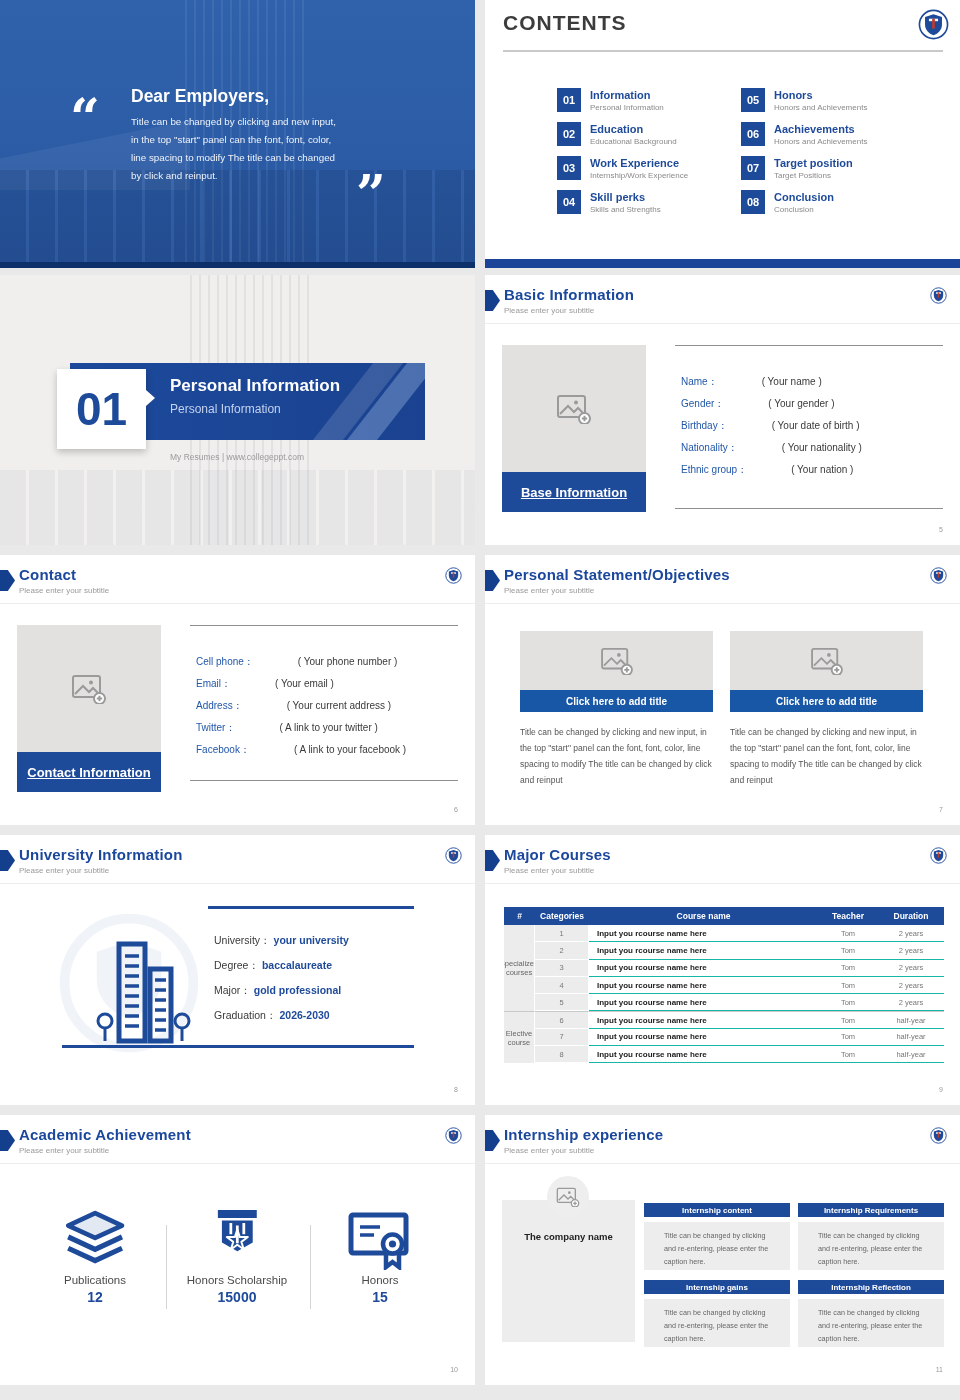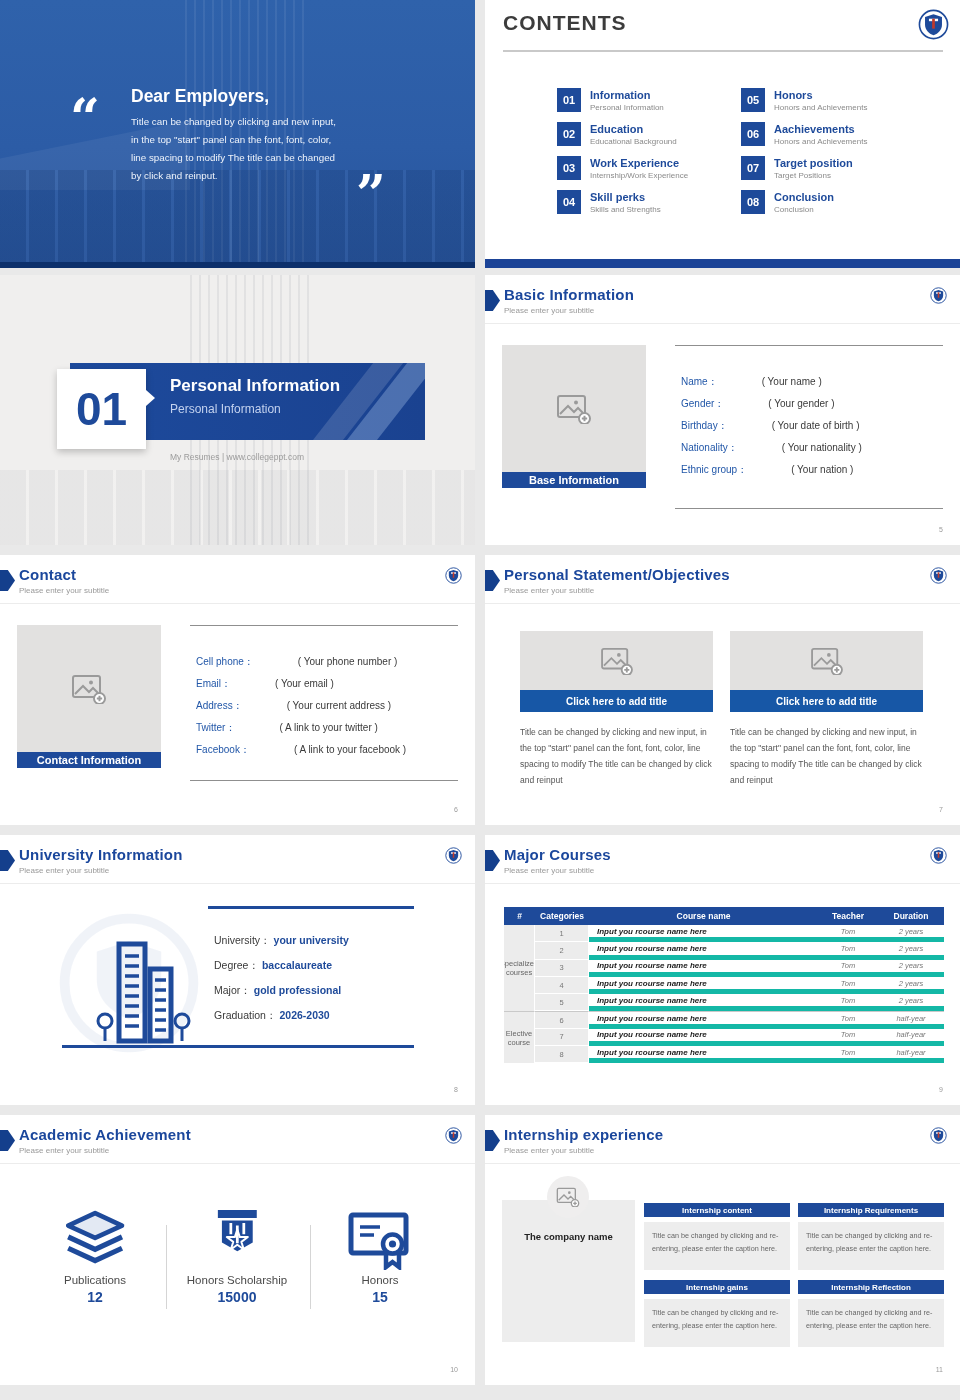--- a/index.html
+++ b/index.html
@@ -58,22 +58,22 @@
   .sec-num{font-size:46px;font-weight:bold;color:#1e4a9a;}
   .sec-arrow{position:absolute;left:146px;top:115px;width:9px;height:16px;background:#fff;
              clip-path:polygon(0 0,100% 50%,0 100%);z-index:3;}
   .sec-title{position:absolute;left:170px;top:101px;font-size:17px;font-weight:bold;color:#fff;z-index:2;}
   .sec-sub{position:absolute;left:170px;top:127px;font-size:12px;color:#c3d2ef;z-index:2;}
   .sec-tag{position:absolute;left:170px;top:177px;font-size:8.5px;color:#9b9b9b;}
 
   
   .photo{position:absolute;left:17px;top:70px;width:144px;height:127px;background:#e2e1e0;
          display:flex;align-items:center;justify-content:center;}
-  .photo-cap{position:absolute;left:17px;top:197px;width:144px;height:16px;background:#1e4a9a;color:#fff;
-             font-weight:bold;font-size:11px;display:flex;align-items:center;justify-content:center;}
+  .photo-cap{position:absolute;left:17px;top:197px;width:144px;height:40px;background:#1e4a9a;color:#fff;
+             font-weight:bold;font-size:13px;display:flex;align-items:center;justify-content:center;text-decoration:underline;}
   .fline{position:absolute;left:190px;width:268px;height:1px;background:#8f8f8f;}
   .fields{position:absolute;left:196px;top:96px;width:252px;}
   .fields.narrow{width:198px;}
   .frow{font-size:10px;line-height:22px;}
   .flabel{color:#2257a8;}
   .fvalue{color:#3a3a3a;margin-left:3px;padding-left:41px;}
 
   
   .scard{position:absolute;top:76px;width:193px;}
   .scard .img{height:59px;background:#e2e1e0;display:flex;align-items:center;justify-content:center;}
@@ -90,41 +90,41 @@
   .uflabel{color:#3a3a3a;}
   .ufvalue{color:#1e4a9a;font-weight:bold;margin-left:3px;}
 
   
   .ctable{position:absolute;left:19px;top:72px;width:440px;display:grid;
           grid-template-columns:31px 54px 229px 60px 66px;grid-template-rows:18px repeat(8,17.3px);}
   .tc{display:flex;align-items:center;justify-content:center;overflow:hidden;}
   .tc.hd{background:#1e4a9a;color:#fff;font-size:8.5px;font-weight:bold;}
   .tc.num{background:#ececec;border-bottom:1px solid #fff;border-right:1px solid #fff;font-size:7.5px;color:#777;}
   .tc.cat{background:#ececec;border-right:1px solid #fff;font-size:7.5px;color:#666;text-align:center;line-height:9px;}
-  .tc.body{border-bottom:5px solid #14b8a6;font-size:7.5px;color:#777;font-style:italic;}
+  .tc.body{border-bottom:1px solid #14b8a6;font-size:7.5px;color:#777;}
   .tc.course{justify-content:flex-start;padding-left:8px;font-size:8px;font-weight:bold;color:#1b1b1b;}
   .tc.sep{border-top:1px solid #c9c9c9;}
 
   
   .stat{position:absolute;top:95px;width:150px;text-align:center;}
   .stat svg{height:60px;}
   .stat .lab{font-size:11.5px;color:#4a4a4a;}
   .stat .val{font-size:14px;font-weight:bold;color:#1e4a9a;margin-top:3px;}
   .sdiv{position:absolute;top:110px;width:1px;height:84px;background:#d5d5d5;}
 
   
   .icompany{position:absolute;left:17px;top:85px;width:133px;height:142px;background:#ededed;}
   .iavatar{position:absolute;left:62px;top:61px;width:42px;height:42px;border-radius:50%;background:#efeeee;
            display:flex;align-items:center;justify-content:center;z-index:2;}
   .icname{position:absolute;left:17px;top:116px;width:133px;text-align:center;font-size:9.5px;font-weight:bold;color:#222;}
   .icbody{position:absolute;left:24px;top:133px;width:119px;font-size:8px;color:#777;line-height:15.5px;}
   .ibox{position:absolute;width:146px;}
   .ibar{height:14px;background:#1e4a9a;color:#fff;font-size:8px;font-weight:bold;
         display:flex;align-items:center;justify-content:center;}
-  .ibody{margin-top:5px;background:#ededed;font-size:7.2px;color:#666;line-height:13px;padding:7px 8px;height:34px;}
+  .ibody{margin-top:5px;background:#ededed;font-size:7.2px;color:#666;line-height:13px;padding:7px 20px;height:34px;}
 </style>
 </head>
 <body>
 
 <svg width="0" height="0" style="position:absolute">
   <defs>
     <g id="sym-logo">
       <circle cx="15" cy="15" r="13.6" fill="#fff" stroke="#1e4a9a" stroke-width="1.6"></circle>
       <path d="M15 5.2l8.2 2.6v7.1c0 5.2-3.6 8.8-8.2 10.4-4.6-1.6-8.2-5.2-8.2-10.4V7.8z" fill="#1e4a9a"></path>
       <rect x="10.6" y="9.4" width="8.8" height="2.4" fill="#fff"></rect>

